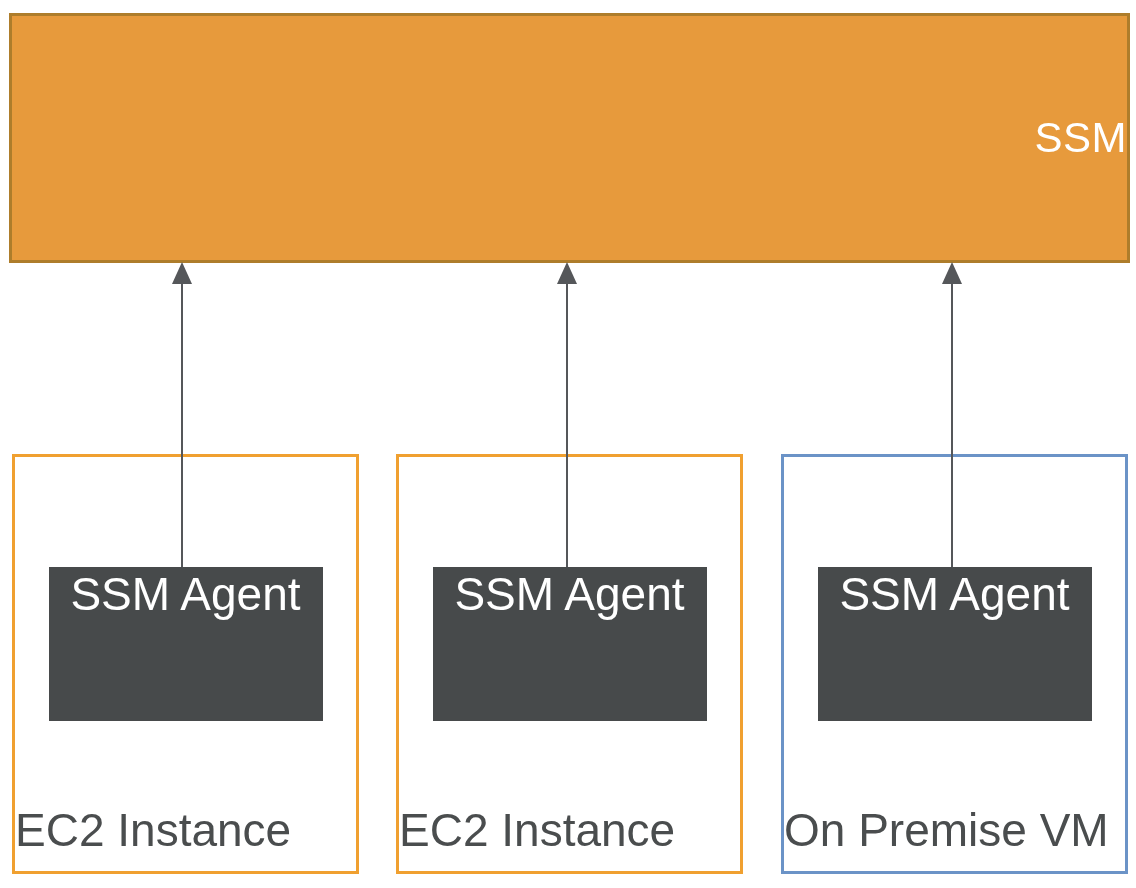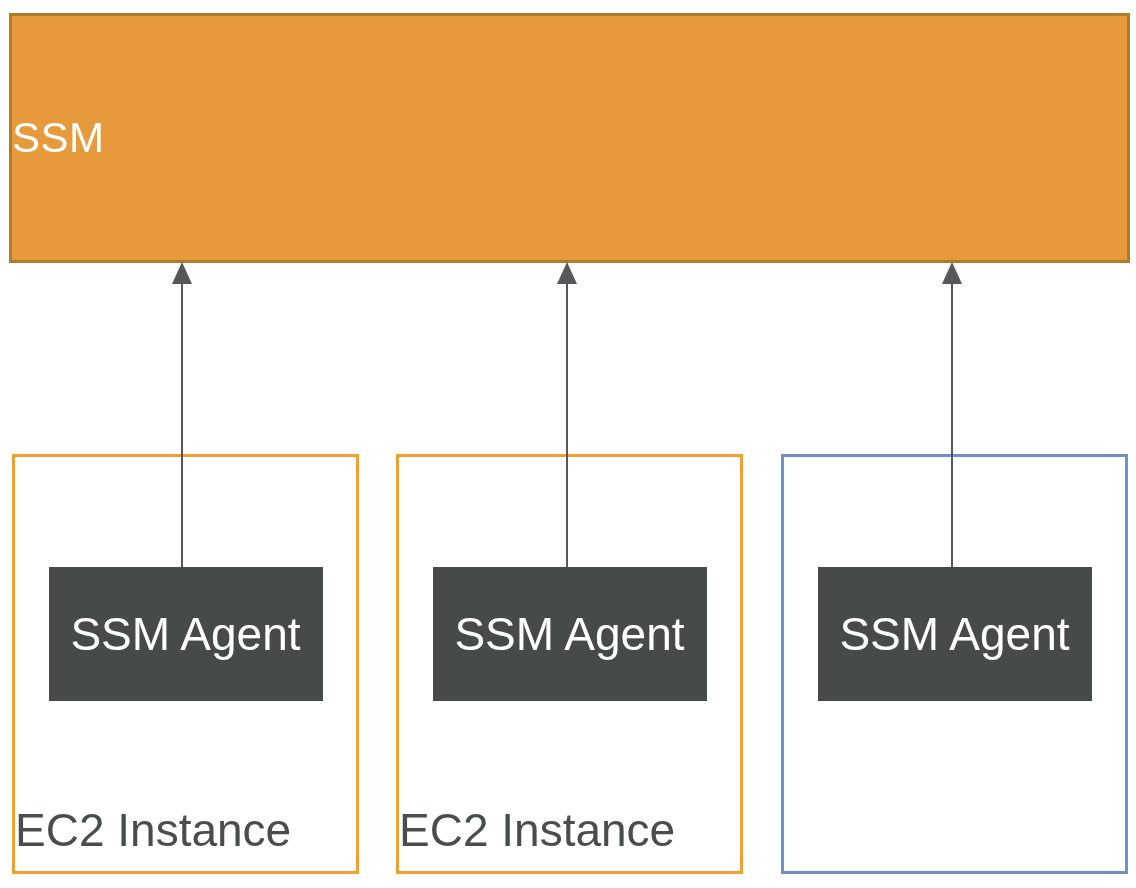--- a/index.html
+++ b/index.html
@@ -20,21 +20,21 @@
   .ssm-box {
     position: absolute;
     left: 9px;
     top: 13px;
     width: 1115px;
     height: 244px;
     background: var(--ssm-fill, #E79A3C);
     border: 3px solid var(--ssm-border, #AE7D2B);
     display: flex;
     align-items: center;
-    justify-content: flex-start;
+    justify-content: flex-end;
   }
   .ssm-box .ssm-label {
     color: var(--ssm-text, #FFFFFF);
     font-size: 42px;
     letter-spacing: 0.5px;
   }
 
   
   .node {
     position: absolute;
@@ -49,24 +49,24 @@
   .node.node-2 { left: 781px; }
   .node.border-ec2    { border-color: var(--ec2-border, #F0A030); }
   .node.border-onprem { border-color: var(--onprem-border, #6B93C7); }
 
   .agent-box {
     position: absolute;
     left: 50%;
     transform: translateX(-50%);
     top: 110px;
     width: 274px;
-    height: 134px;
+    height: 154px;
     background: var(--agent-fill, #474A4B);
     display: flex;
-    align-items: center;
+    align-items: flex-start;
     justify-content: center;
   }
   .agent-label {
     color: var(--agent-text, #FFFFFF);
     font-size: 46px;
     white-space: nowrap;
   }
 
   .node-label {
     position: absolute;
@@ -115,20 +115,21 @@
     <div class="agent-box">
       <span class="agent-label">SSM Agent</span>
     </div>
     <div class="node-label">EC2 Instance</div>
   </div>
 
   <div class="node node-2 border-onprem">
     <div class="agent-box">
       <span class="agent-label">SSM Agent</span>
     </div>
+    <div class="node-label">On Premise VM</div>
   </div>
 
   <svg class="arrows" viewBox="0 0 1136 888" xmlns="http://www.w3.org/2000/svg">
     <g>
       <line x1="182" y1="567" x2="182" y2="282"></line>
       <polygon points="182,262 192,284 172,284"></polygon>
     </g>
     <g>
       <line x1="567" y1="567" x2="567" y2="282"></line>
       <polygon points="567,262 577,284 557,284"></polygon>

